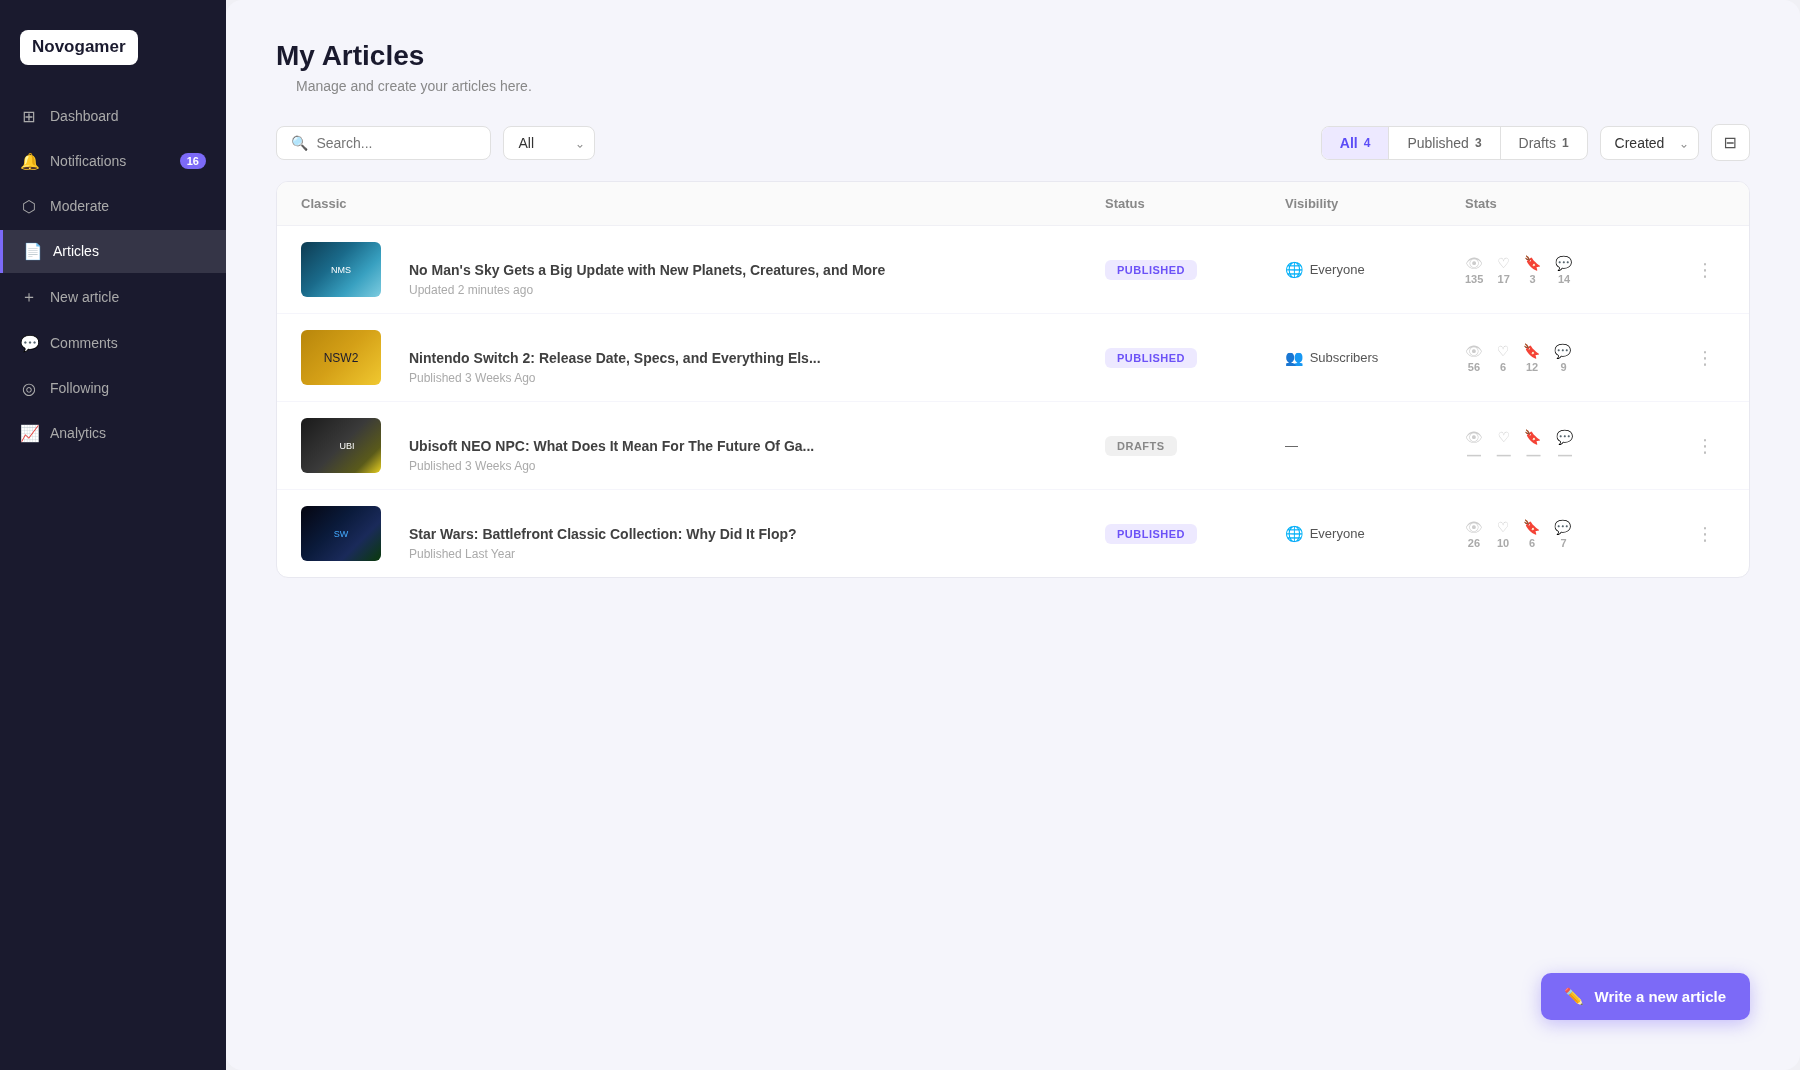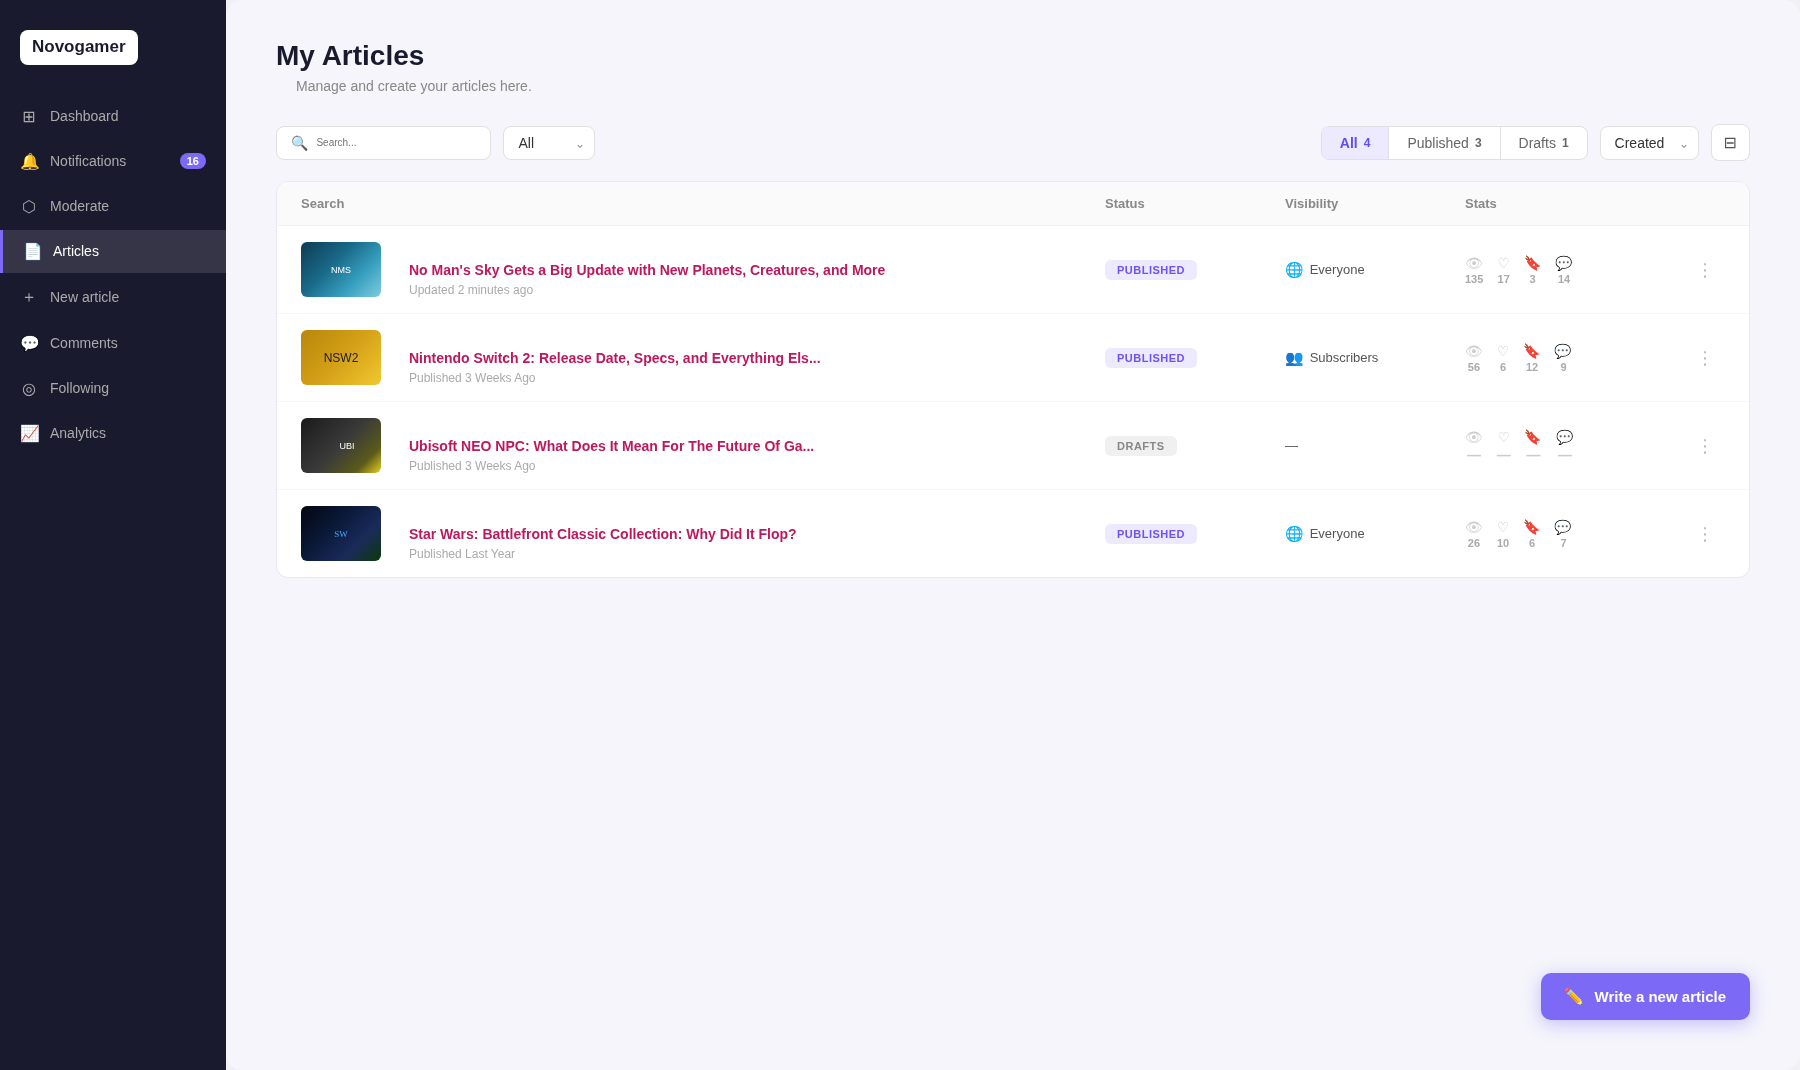--- a/index.html
+++ b/index.html
@@ -95,21 +95,21 @@
       border: 1px solid #e0e0e0;
       border-radius: 8px;
       padding: 8px 14px;
       gap: 8px;
       min-width: 200px;
     }
     .search-icon { color: #bbb; font-size: 14px; }
     .search-input {
       border: none;
       outline: none;
-      font-size: 10px;
+      font-size: 14px;
       color: #555;
       width: 160px;
       background: transparent;
     }
     .filter-select {
       background: #fff;
       border: 1px solid #e0e0e0;
       border-radius: 8px;
       padding: 8px 14px;
       font-size: 14px;
@@ -242,21 +242,21 @@
       justify-content: center;
       font-size: 10px;
       color: #fff;
     }
     
     .thumb-nms { background: linear-gradient(135deg, #1a3a5c 0%, #2d6e8a 40%, #4fa8c0 70%, #8dd4e8 100%); }
 
     .article-title {
       font-size: 14px;
       font-weight: 600;
-      color: #be185d;
+      color: #404040;
       margin-bottom: 4px;
       line-height: 1.3;
     }
     .article-date {
       font-size: 12px;
       color: #aaa;
     }
     .status-badge {
       display: inline-block;
       padding: 4px 12px;
@@ -410,21 +410,21 @@
         <option>Created</option>
         <option>Updated</option>
         <option>Title</option>
       </select>
     </div>
     <button class="filter-icon-btn">⊟</button>
   </div>
 
   <div class="article-table">
     <div class="table-header">
-      <div class="th">Search</div>
+      <div class="th">Classic</div>
       <div class="th">Status</div>
       <div class="th">Visibility</div>
       <div class="th">Stats</div>
       <div class="th"></div>
     </div>
 
     <div class="article-row">
       <div class="article-info">
         <div class="article-thumb thumb-nms">
           <div class="article-thumb-img" style="background:linear-gradient(135deg,#0d3b52 0%,#1a6a8a 40%,#38a0c0 70%,#7dcce0 100%);font-size:9px;">NMS</div>
@@ -532,21 +532,21 @@
         <div class="stat-item">
           <span class="stat-icon">💬</span>
           <span class="stat-val stat-dash">—</span>
         </div>
       </div>
       <button class="more-btn">⋮</button>
     </div>
 
     <div class="article-row">
       <div class="article-info">
-        <div class="article-thumb" style="background:linear-gradient(135deg,#050510 0%,#0a1a3a 40%,#1a2a5a 70%,#0a3a0a 100%);font-family:Liberation Serif, serif;">
+        <div class="article-thumb" style="background:linear-gradient(135deg,#050510 0%,#0a1a3a 40%,#1a2a5a 70%,#0a3a0a 100%);">
           <div class="article-thumb-img" style="font-size:9px;color:#4af;">SW</div>
         </div>
         <div>
           <div class="article-title">Star Wars: Battlefront Classic Collection: Why Did It Flop?</div>
           <div class="article-date">Published Last Year</div>
         </div>
       </div>
       <div>
         <span class="status-badge status-published">PUBLISHED</span>
       </div>

